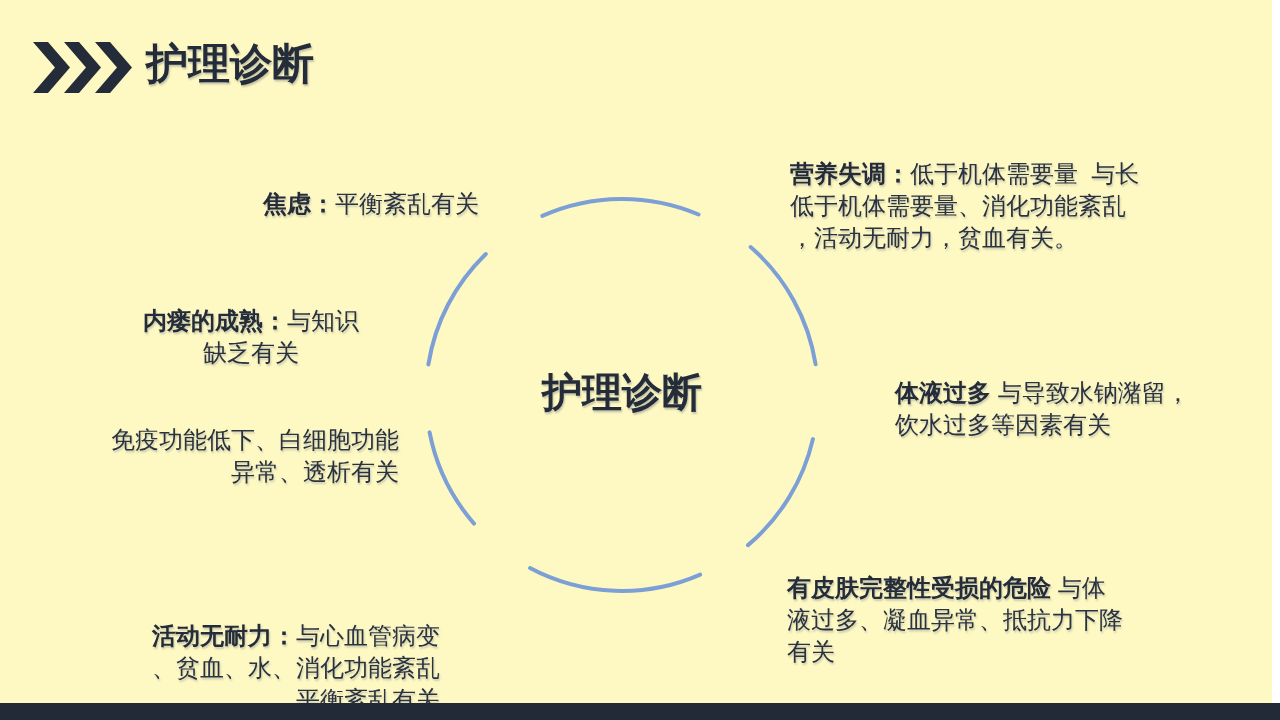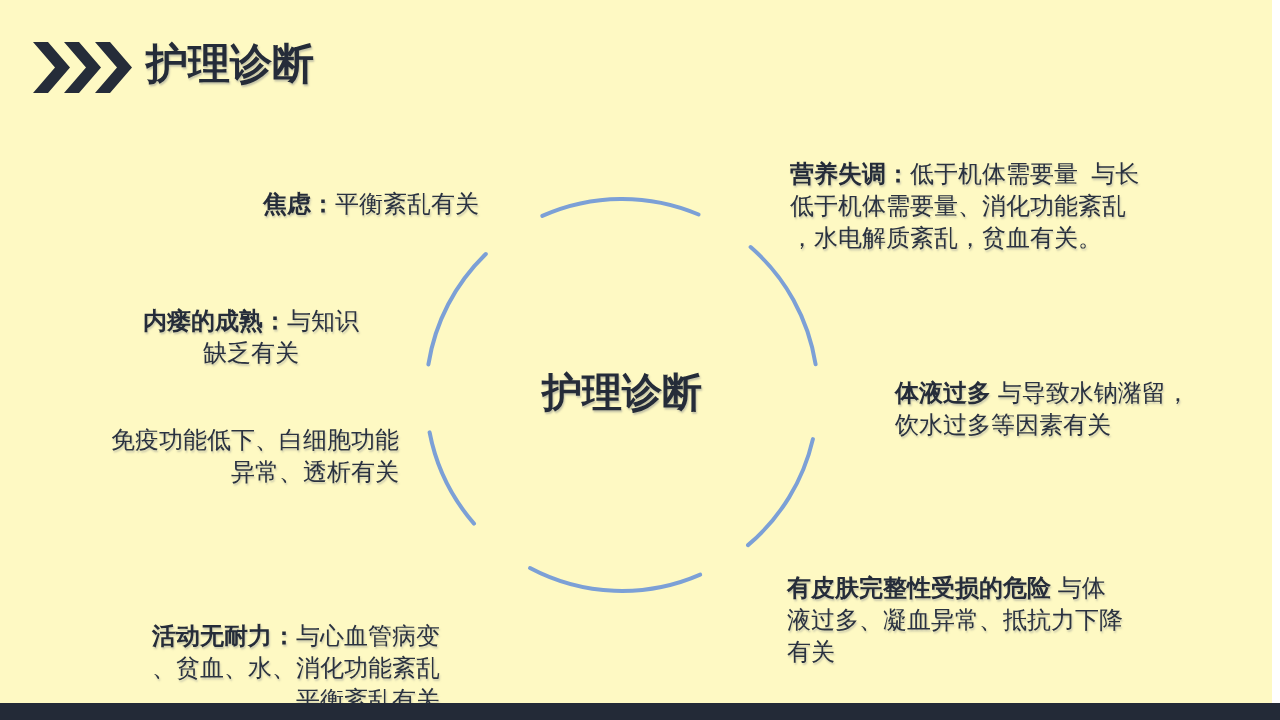--- a/index.html
+++ b/index.html
@@ -77,21 +77,21 @@
     </div>
   <div id="blk-activity" class="block left-col">
       <div class="line"><span class="b">活动无耐力：</span><span>与心血管病变</span></div>
       <div class="line"><span>、贫血、水、消化功能紊乱</span></div>
       <div class="line"><span>平衡紊乱有关</span></div>
     </div>
 
   <div id="blk-nutrition" class="block right-col">
       <div class="line"><span class="b">营养失调：</span><span>低于机体需要量  与长</span></div>
       <div class="line"><span>低于机体需要量、消化功能紊乱</span></div>
-      <div class="line"><span>，水电解质紊乱，贫血有关。</span></div>
+      <div class="line"><span>，活动无耐力，贫血有关。</span></div>
     </div>
   <div id="blk-skin" class="block right-col">
       <div class="line"><span class="b">有皮肤完整性受损的危险</span><span> 与体</span></div>
       <div class="line"><span>液过多、凝血异常、抵抗力下降</span></div>
       <div class="line"><span>有关</span></div>
     </div>
   <div id="blk-fluid" class="block right-col">
       <div class="line"><span class="b">体液过多</span><span> 与导致水钠潴留，</span></div>
       <div class="line"><span>饮水过多等因素有关</span></div>
     </div>

